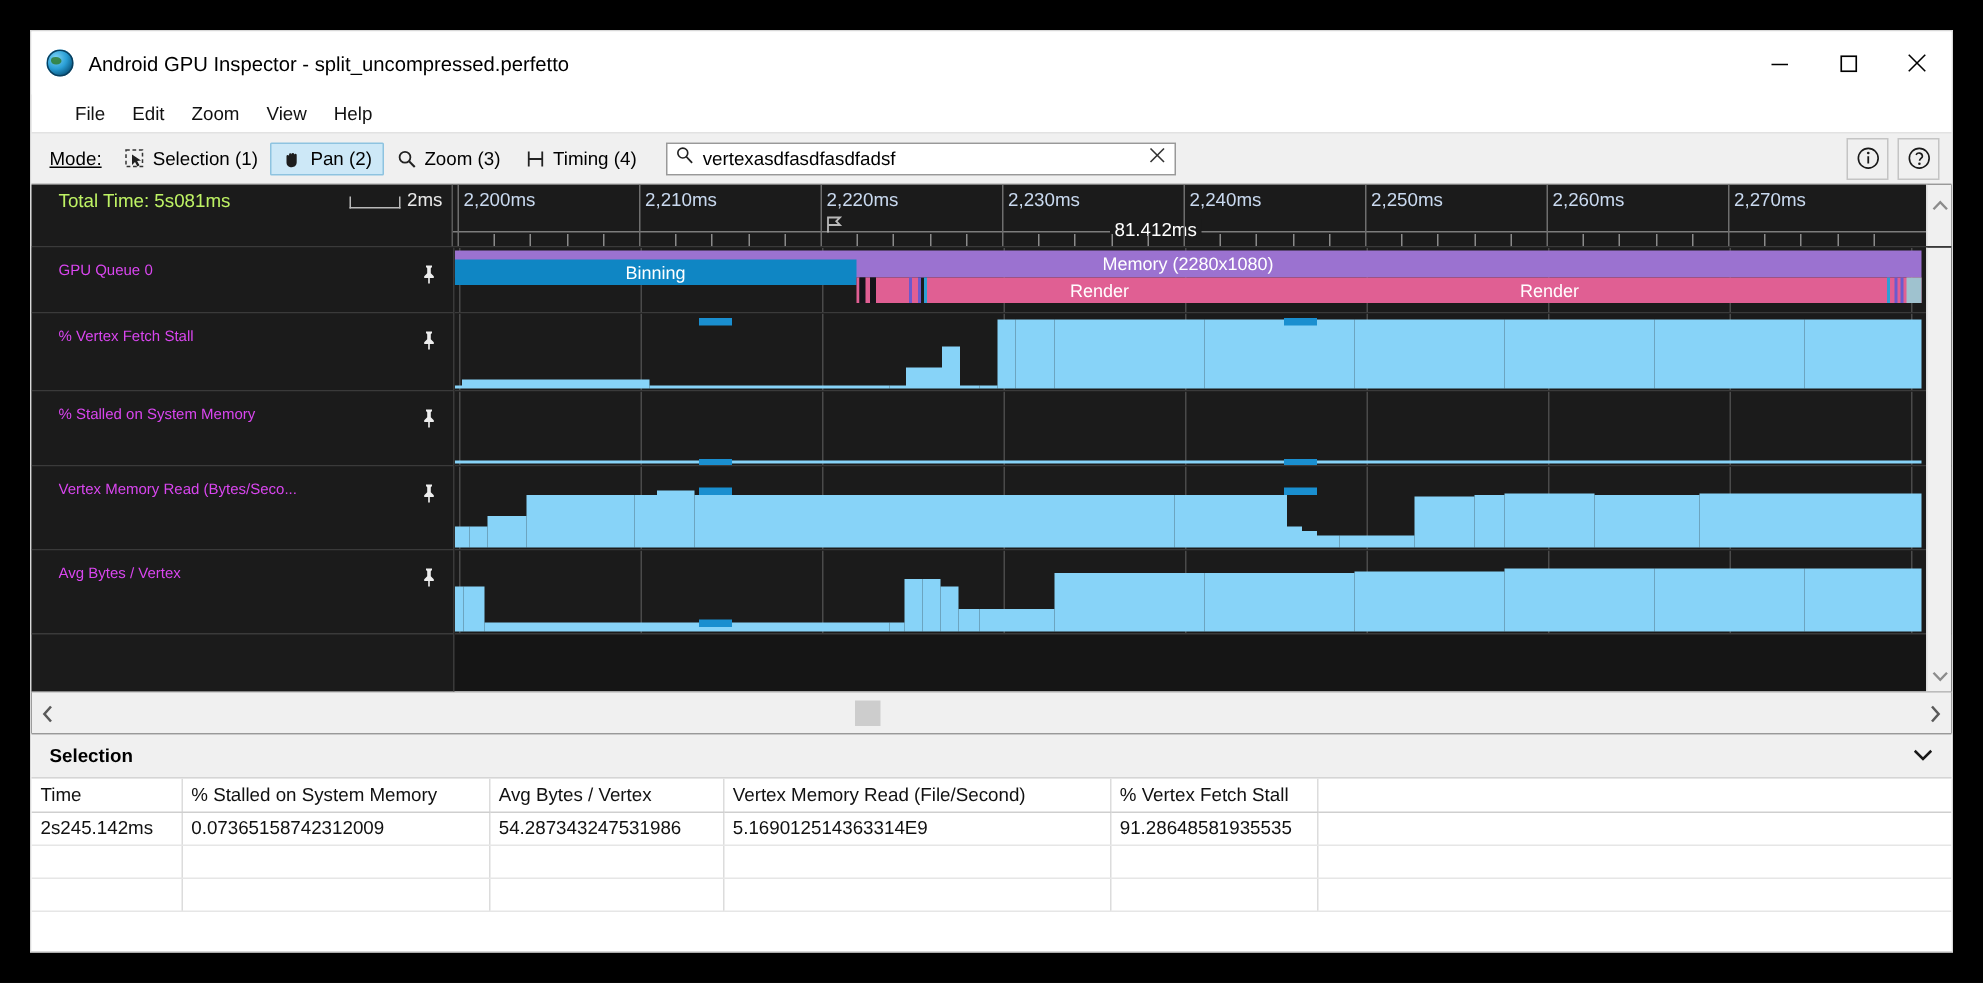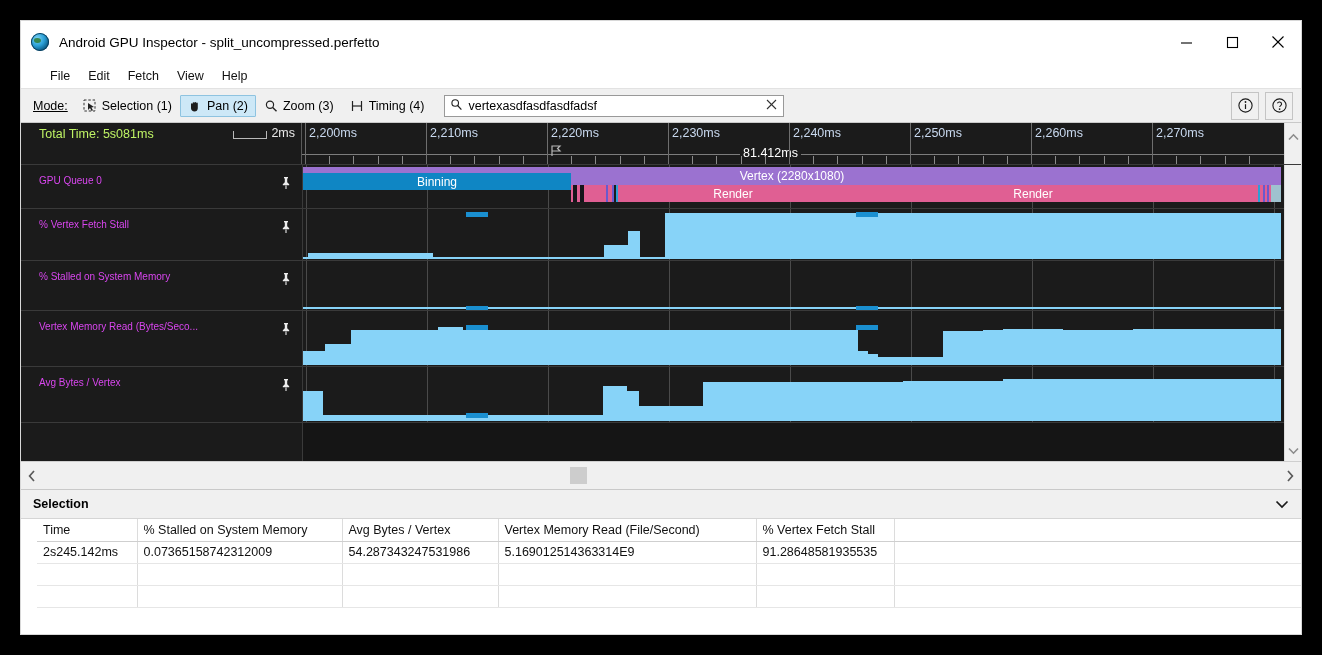--- a/index.html
+++ b/index.html
@@ -85,21 +85,21 @@
   .hs-arrow{width:22px;height:27px;display:flex;align-items:center;justify-content:center;}
   .hs-arrow.right{margin-left:auto;}
   .hs-thumb{position:absolute;left:549px;top:5px;width:17px;height:17px;background:#cdcdcd;}
 
   
   .sel-panel{flex:0 0 145px;background:#ffffff;display:flex;flex-direction:column;}
   .sel-head{height:30px;flex:0 0 30px;background:#f0f0f0;border-top:1px solid #c9c9c9;
             border-bottom:1px solid #d5d5d5;display:flex;align-items:center;padding:0 12px;box-sizing:border-box;}
   .sel-title{font-size:12.5px;font-weight:bold;color:#000;}
   .sel-collapse{margin-left:auto;}
-  .sel-table{flex:1 1 auto;overflow:hidden;padding-left:16px;}
+  .sel-table{flex:1 1 auto;overflow:hidden;}
   table{border-collapse:collapse;width:100%;table-layout:fixed;}
   th,td{font-size:12.5px;color:#111;text-align:left;font-weight:normal;
         padding:3px 6px;border-right:1px solid #dcdcdc;border-bottom:1px solid #e6e6e6;
         height:22px;box-sizing:border-box;white-space:nowrap;overflow:hidden;}
   th{border-bottom:1px solid #cfcfcf;}
   td.last,th.last{border-right:none;}
 </style>
 </head>
 <body>
 
@@ -124,21 +124,21 @@
             <line x1="1.5" y1="1.5" x2="12.5" y2="12.5" stroke="#000" stroke-width="1.1"></line>
             <line x1="12.5" y1="1.5" x2="1.5" y2="12.5" stroke="#000" stroke-width="1.1"></line>
           </svg>
       </div>
     </div>
   </div>
 
   <div class="menubar">
     <div class="menu-item">File</div>
     <div class="menu-item">Edit</div>
-    <div class="menu-item">Fetch</div>
+    <div class="menu-item">Zoom</div>
     <div class="menu-item">View</div>
     <div class="menu-item">Help</div>
   </div>
 
   <div class="toolbar">
     <div class="mode-label">Mode:</div>
 
     <div class="mode-btn">
       <span class="mode-ico">
         <svg width="14" height="14" viewBox="0 0 14 14">
@@ -327,21 +327,21 @@
           <div class="trk-area" id="lane-0" style="top: 0px; height: 44px;">
             <div class="vgrid" style="left: 3px;"></div>
             <div class="vgrid" style="left: 124px;"></div>
             <div class="vgrid" style="left: 245px;"></div>
             <div class="vgrid" style="left: 366px;"></div>
             <div class="vgrid" style="left: 487px;"></div>
             <div class="vgrid" style="left: 608px;"></div>
             <div class="vgrid" style="left: 729px;"></div>
             <div class="vgrid" style="left: 850px;"></div>
             <div class="vgrid" style="left: 971px;"></div>
-            <div class="slice" style="left: 0px; width: 978px; top: 2px; height: 18px; background: rgb(155, 114, 208);">Vertex (2280x1080)</div>
+            <div class="slice" style="left: 0px; width: 978px; top: 2px; height: 18px; background: rgb(155, 114, 208);">Memory (2280x1080)</div>
             <div class="slice" style="left: 0px; width: 268px; top: 8px; height: 17px; background: rgb(15, 134, 196);">Binning</div>
             <div class="slice" style="left: 268px; width: 2px; top: 20px; height: 17px; background: rgb(224, 95, 147);"></div>
             <div class="slice" style="left: 270px; width: 4px; top: 20px; height: 17px; background: rgb(21, 21, 26);"></div>
             <div class="slice" style="left: 274px; width: 3px; top: 20px; height: 17px; background: rgb(224, 95, 147);"></div>
             <div class="slice" style="left: 277px; width: 4px; top: 20px; height: 17px; background: rgb(21, 21, 26);"></div>
             <div class="slice" style="left: 281px; width: 2px; top: 20px; height: 17px; background: rgb(224, 95, 147);"></div>
             <div class="slice" style="left: 283px; width: 26px; top: 20px; height: 17px; background: rgb(224, 95, 147);"></div>
             <div class="slice" style="left: 303px; width: 2px; top: 20px; height: 17px; background: rgb(106, 90, 205);"></div>
             <div class="slice" style="left: 309px; width: 2px; top: 20px; height: 17px; background: rgb(106, 90, 205);"></div>
             <div class="slice" style="left: 313px; width: 2px; top: 20px; height: 17px; background: rgb(46, 159, 212);"></div>

